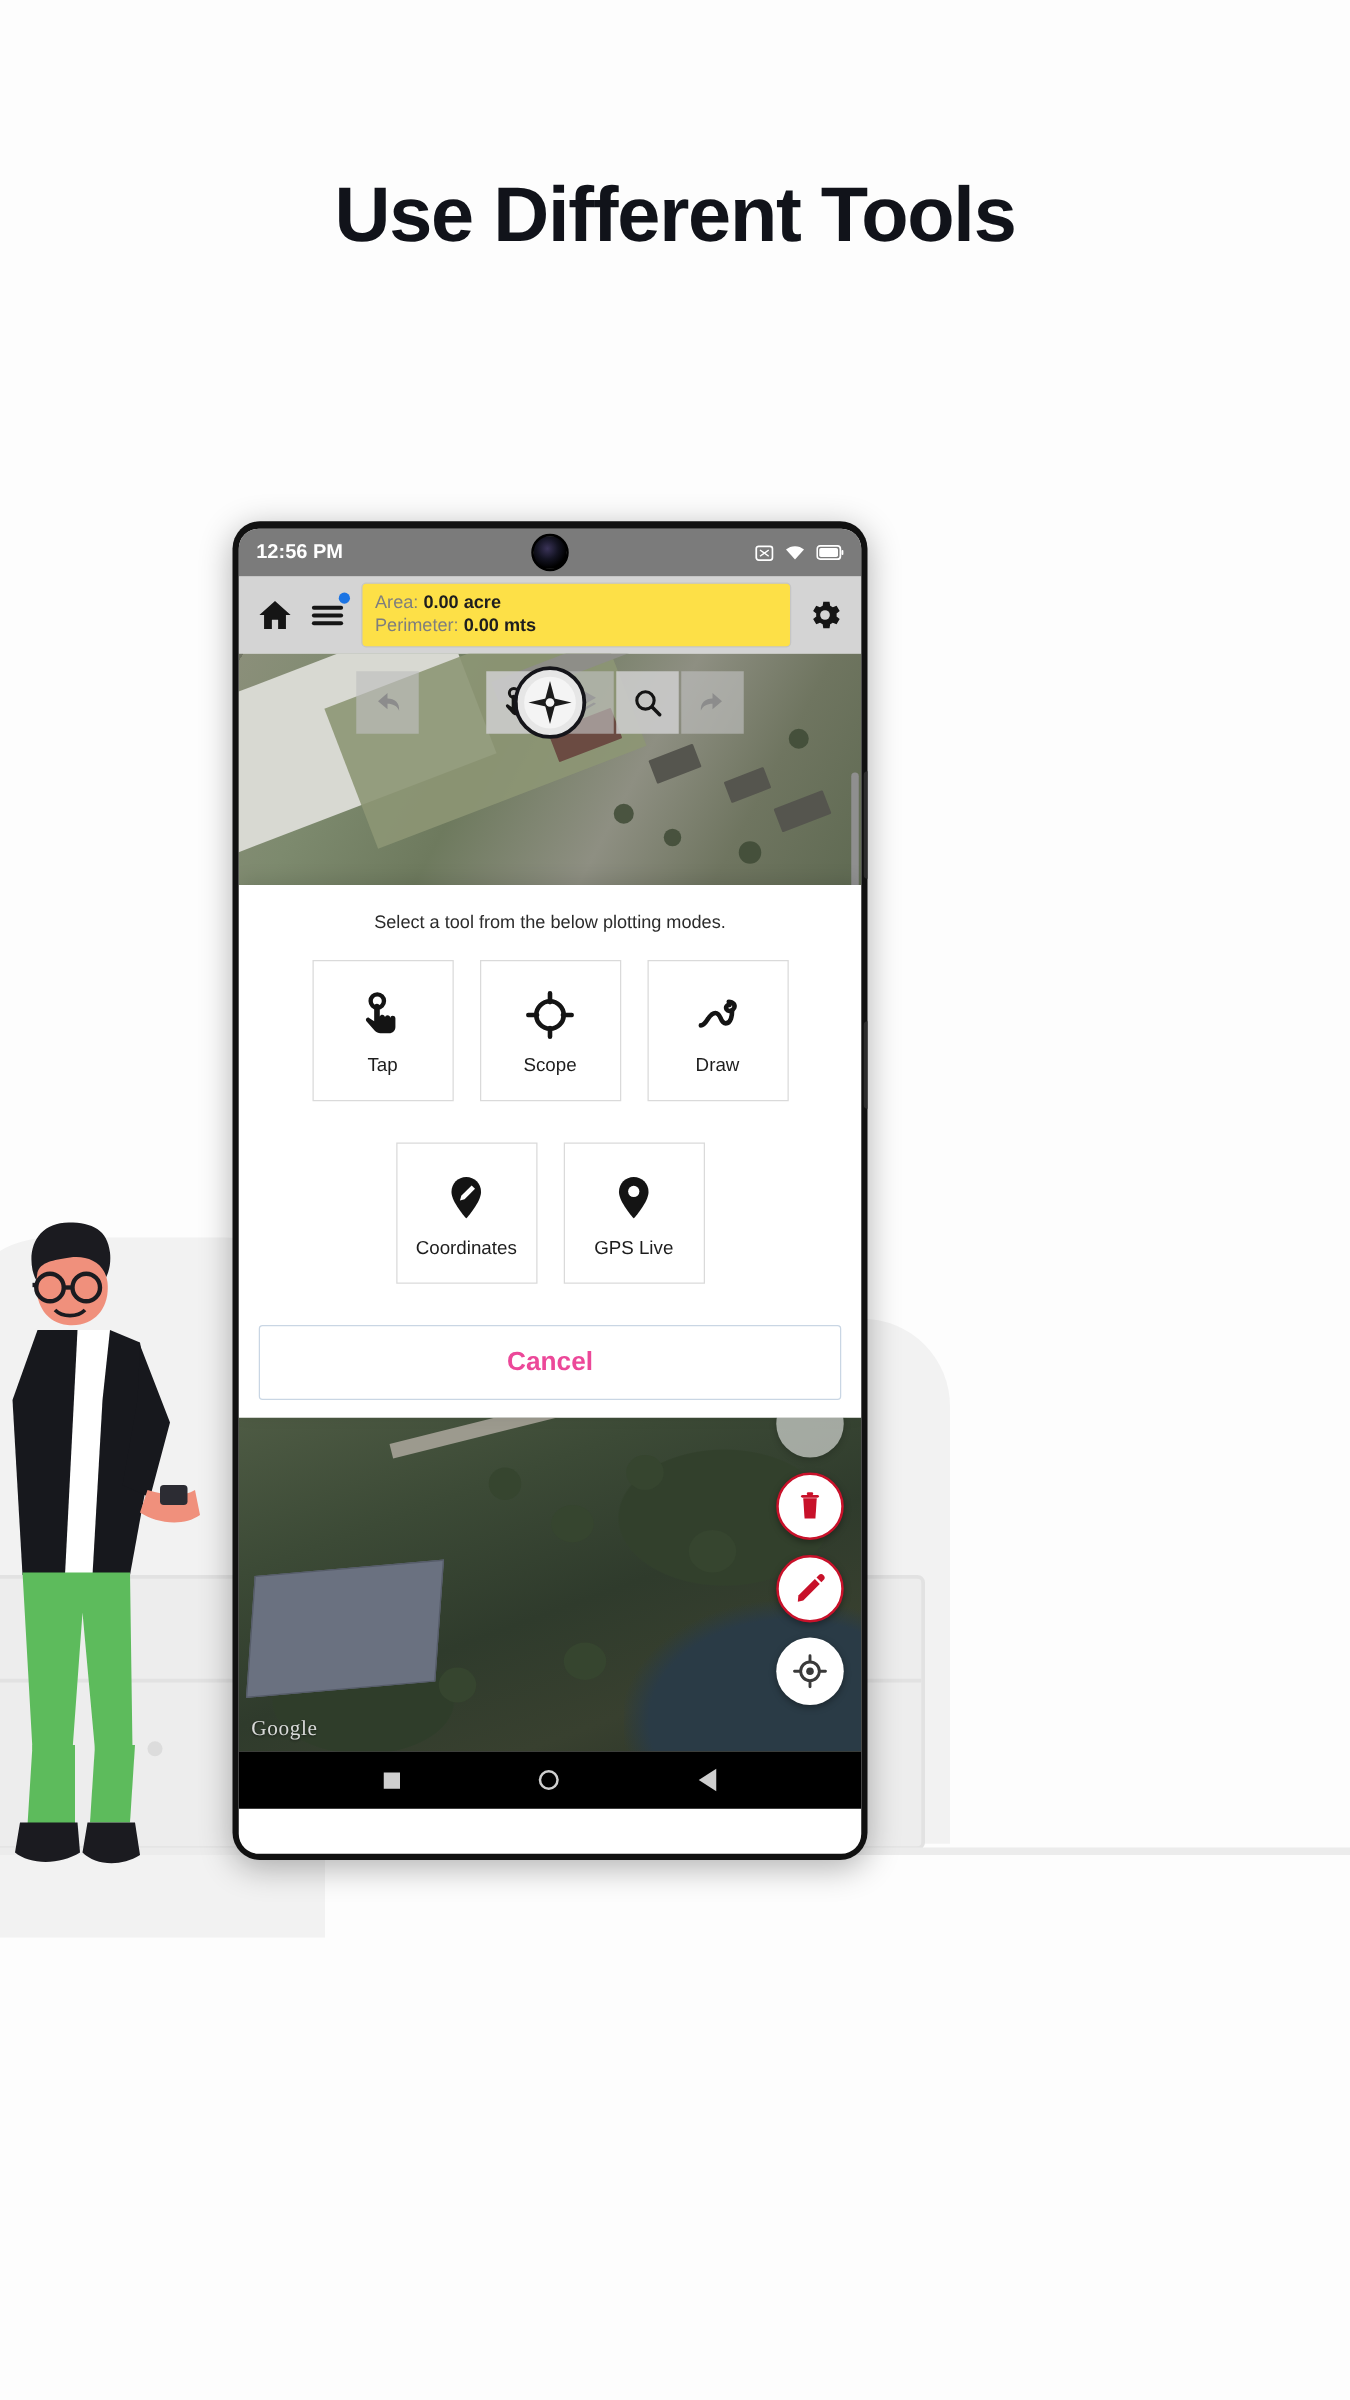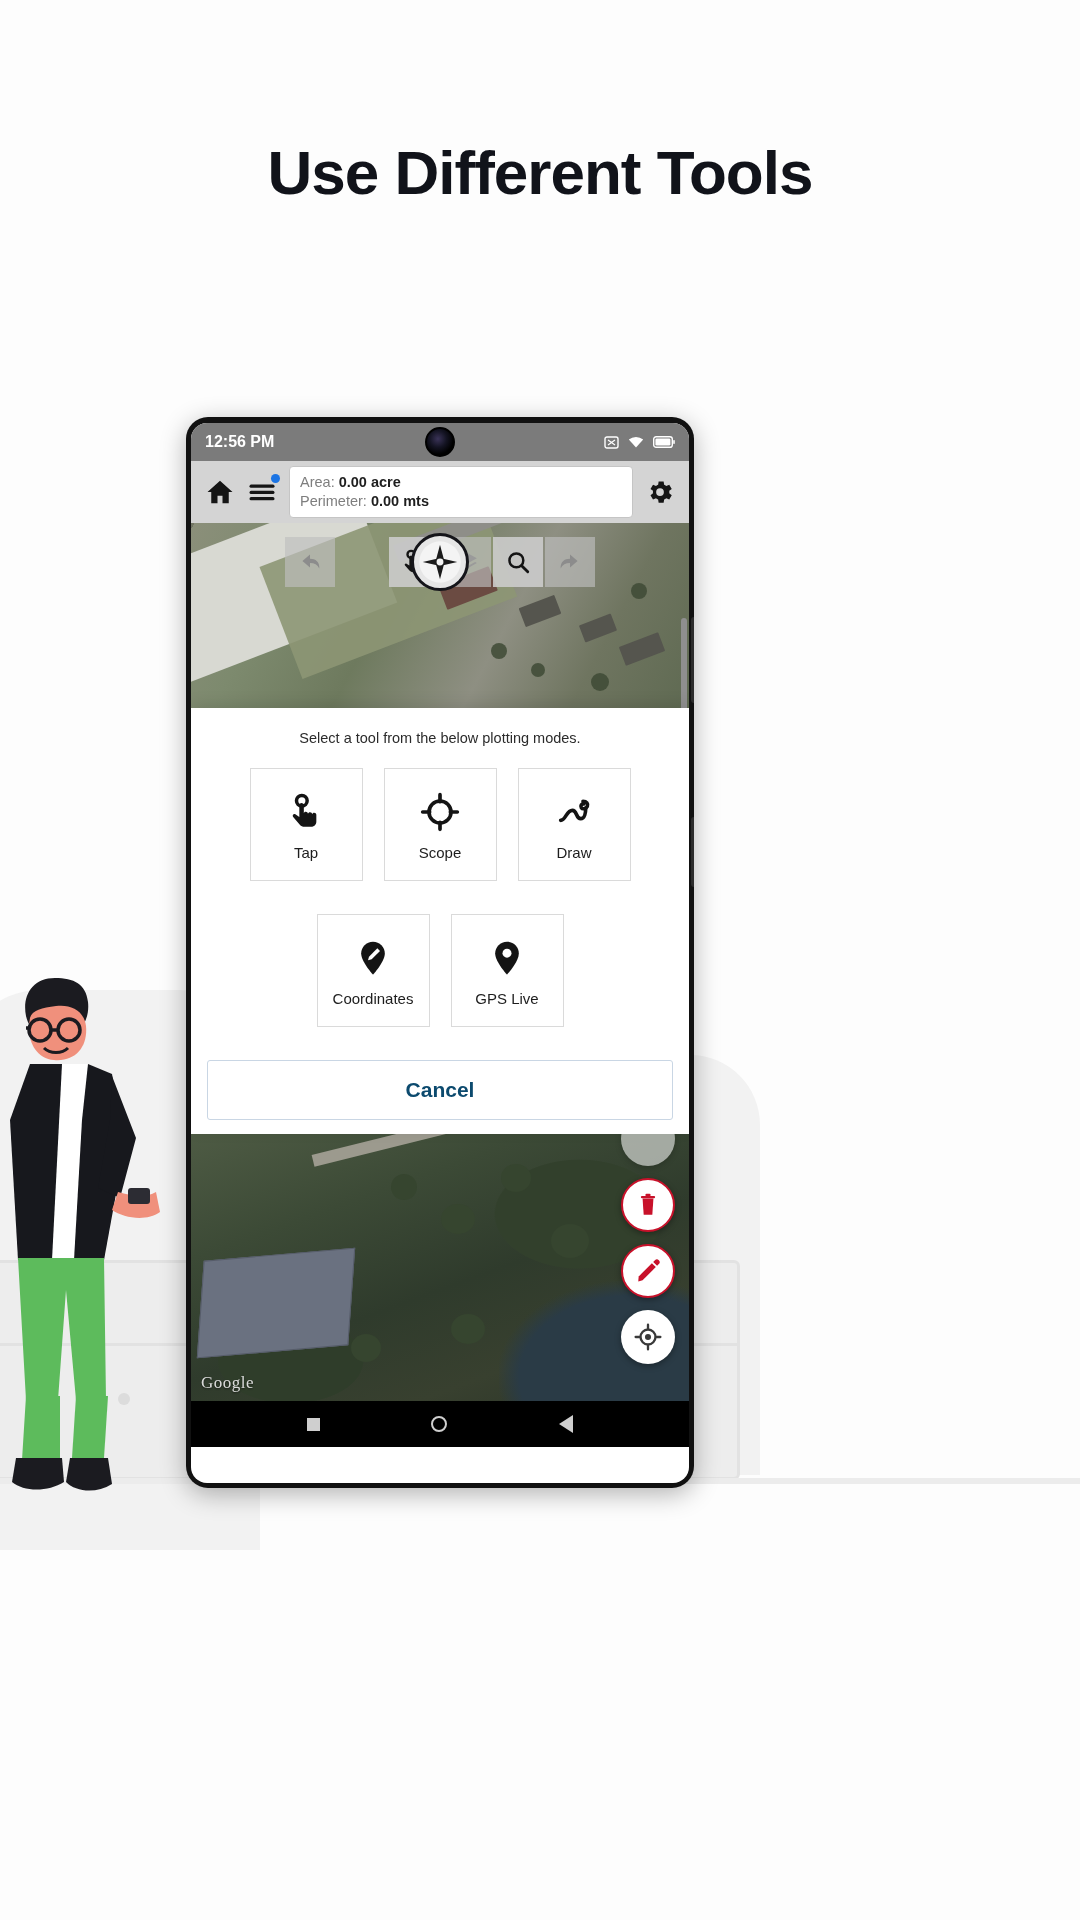--- a/index.html
+++ b/index.html
@@ -77,21 +77,21 @@
   .apptoolbar {
     height: 62px; background: #d4d4d4;
     display: flex; align-items: center; gap: 12px; padding: 0 14px;
   }
   .tb-icon { width: 30px; height: 30px; position: relative; flex: 0 0 auto; cursor: pointer; }
   .badge {
     position: absolute; right: -3px; top: -3px; width: 9px; height: 9px;
     border-radius: 50%; background: #1b74e4;
   }
   .measure-box {
-    flex: 1; background: #ffffff; border: 1px solid #c5c5c5; border-radius: 4px;
+    flex: 1; background: #fde047; border: 1px solid #c5c5c5; border-radius: 4px;
     padding: 6px 10px; line-height: 1.28;
   }
   .measure-row { font-size: 14.5px; color: #7e7e7e; white-space: nowrap; }
   .measure-row b { color: #1e1e1e; font-weight: bold; }
 
   
   .map {
     position: relative; height: 185px; overflow: hidden;
     background:
       linear-gradient(118deg, rgba(0,0,0,.18) 0 3px, rgba(0,0,0,0) 3px 26px),
@@ -141,21 +141,21 @@
   .tool-row { display: flex; justify-content: center; gap: 21px; margin-bottom: 33px; }
   .tool-card {
     width: 113px; height: 113px; border: 1px solid #dadada; background: #fff;
     display: flex; flex-direction: column; align-items: center; justify-content: center;
     cursor: pointer;
   }
   .tool-icon { height: 48px; display: flex; align-items: center; justify-content: center; }
   .tool-label { font-size: 15px; color: #1d1d1d; margin-top: 8px; }
   .cancel-btn {
     display: block; width: 100%; border: 1px solid #c9d6e4; background: #fff;
-    color: #0c4a6e; font-size: 21px; font-weight: bold; padding: 17px 0;
+    color: #ec4899; font-size: 21px; font-weight: bold; padding: 17px 0;
     text-align: center; border-radius: 3px; cursor: pointer;
     font-family: "Liberation Sans", sans-serif;
   }
 
   
   .map2 {
     position: relative; height: 267px; overflow: hidden;
     background:
       radial-gradient(ellipse 120px 70px at 20% 85%, #2f3d2a 0 60%, rgba(0,0,0,0) 61%),
       radial-gradient(ellipse 140px 90px at 78% 30%, #32402c 0 60%, rgba(0,0,0,0) 61%),

